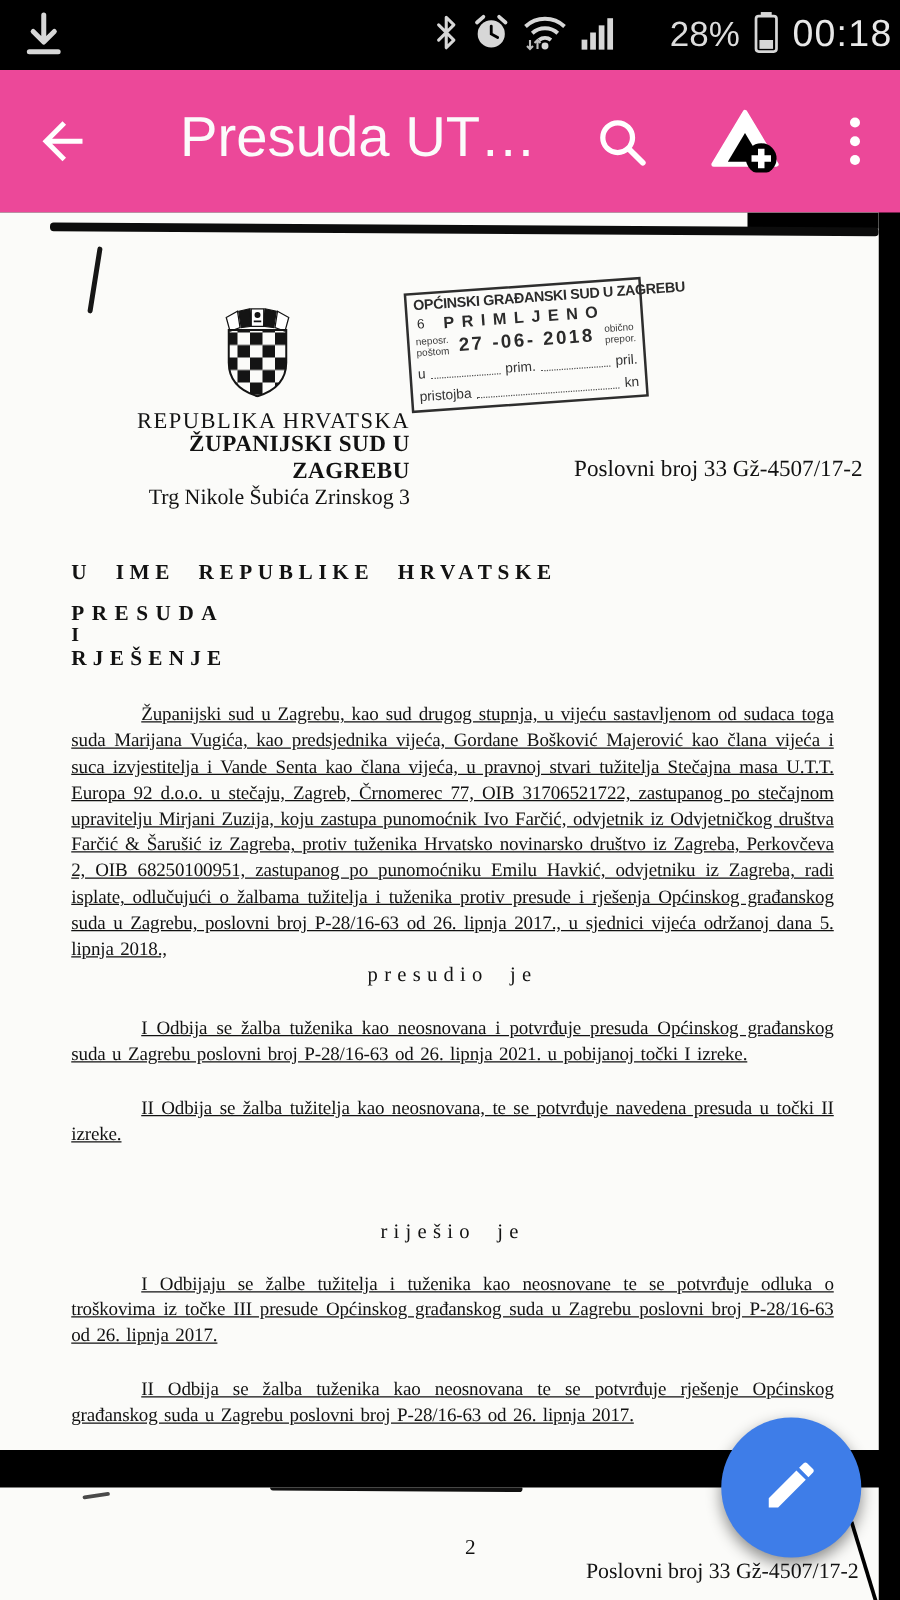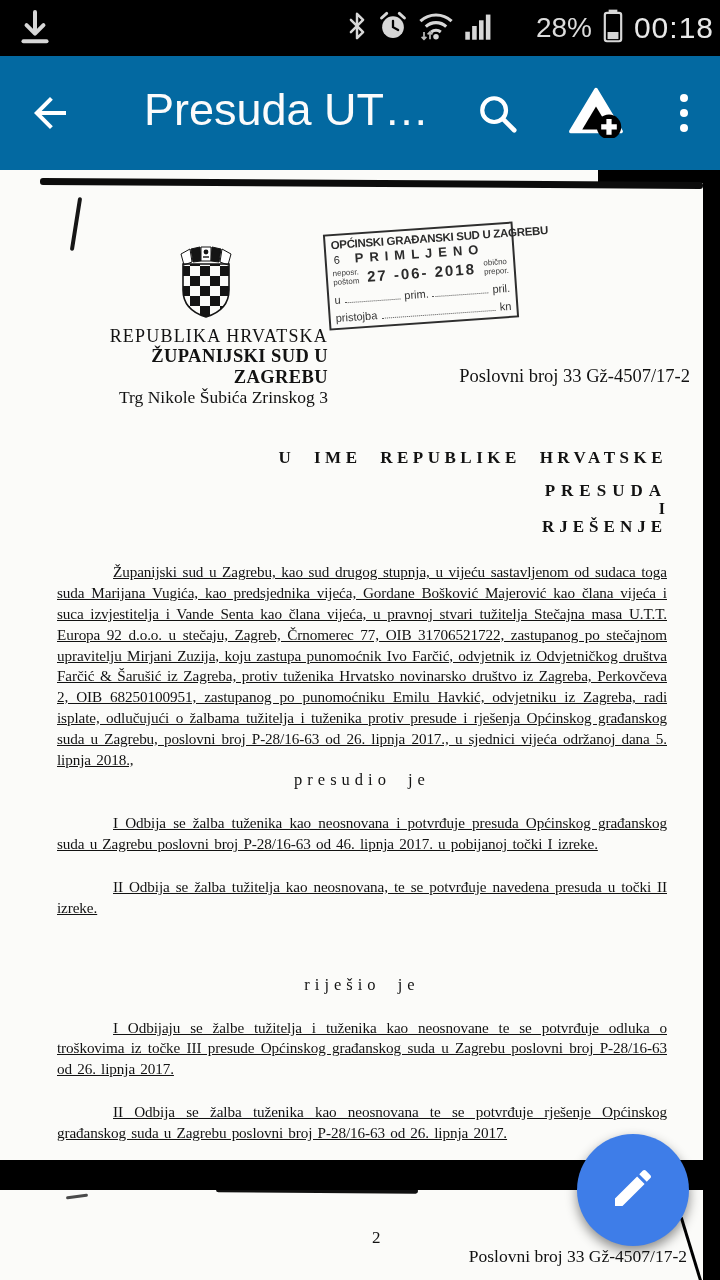--- a/index.html
+++ b/index.html
@@ -5,21 +5,21 @@
   html,body{margin:0;padding:0;background:#222;}
   .screen{position:relative;width:720px;height:1280px;background:#000;overflow:hidden;
           font-family:"Liberation Sans",sans-serif;}
   
   .status-bar{position:absolute;left:0;top:0;width:720px;height:56px;background:#000;}
   .sb-left{position:absolute;left:16px;top:9px;}
   .sb-right{position:absolute;right:6px;top:0;height:56px;display:flex;align-items:center;gap:9px;color:#dcdcdc;}
   .sb-text{font-size:28px;color:#dcdcdc;margin-left:32px;}
   .sb-time{font-size:30px;color:#e8e8e8;letter-spacing:1px;}
   
-  .app-bar{position:absolute;left:0;top:56px;width:720px;height:114px;background:#0369a1;}
+  .app-bar{position:absolute;left:0;top:56px;width:720px;height:114px;background:#ec4899;}
   .ab-back{position:absolute;left:26px;top:33px;width:48px;height:48px;}
   .ab-title{position:absolute;left:144px;top:28px;font-size:45px;color:#fbfbfb;white-space:nowrap;}
   .ab-search{position:absolute;left:474px;top:34px;width:46px;height:46px;}
   .ab-drive{position:absolute;left:568px;top:30px;width:56px;height:52px;}
   .ab-menu{position:absolute;left:668px;top:32px;width:32px;height:50px;display:flex;flex-direction:column;align-items:center;justify-content:center;gap:7px;}
   .dot{width:8px;height:8px;border-radius:50%;background:#fff;}
   
   .page{position:absolute;left:0;width:703px;background:#fbfbf9;color:#121212;
         font-family:"Liberation Serif",serif;overflow:hidden;}
   .page1{top:170px;height:990px;}
@@ -41,21 +41,21 @@
   .st-num{font-size:11px;margin-left:2px;}
   .st-received{flex:1;text-align:center;font-size:13px;font-weight:bold;letter-spacing:6px;margin-right:8px;}
   .st-row3{display:flex;align-items:center;margin-top:3px;}
   .st-note{font-size:8px;line-height:1.1;color:#3a3a3a;}
   .st-date{flex:1;text-align:center;font-size:15px;font-weight:bold;letter-spacing:2px;white-space:nowrap;}
   .st-row4,.st-row5{display:flex;align-items:flex-end;font-size:11px;margin-top:6px;color:#333;}
   .leader{flex:1;border-bottom:1.6px dotted #555;margin:0 4px 2px 4px;height:1px;}
   
   .case-number{position:absolute;right:13px;top:196px;font-size:18.5px;}
   .doc-col{position:absolute;left:57px;top:278px;width:610px;}
-  .h-center{text-align:right;}
+  .h-center{text-align:left;}
   .h-inname{font-size:17px;font-weight:600;letter-spacing:4.5px;word-spacing:10px;}
   .h-presuda{margin-top:13px;font-size:17px;font-weight:600;letter-spacing:6px;}
   .h-i{margin-top:0px;font-size:16px;font-weight:600;letter-spacing:2px;line-height:1.05;}
   .h-rjesenje{font-size:17px;font-weight:600;letter-spacing:5px;line-height:1.1;}
   .body-col{margin-top:26px;}
   .para{font-size:15.2px;line-height:20.8px;text-align:justify;text-indent:56px;
         letter-spacing:-.1px;word-spacing:1.5px;margin:0;text-decoration:underline;}
   .para+.para{margin-top:22px;}
   .sec-head{text-align:center;font-size:16.5px;letter-spacing:5px;word-spacing:8px;}
   .sec-head.big-gap{margin-top:56px;}
@@ -225,21 +225,21 @@
 
     <div class="doc-col">
       <div class="h-center h-inname">U IME REPUBLIKE HRVATSKE</div>
       <div class="h-center h-presuda">PRESUDA</div>
       <div class="h-center h-i">I</div>
       <div class="h-center h-rjesenje">RJEŠENJE</div>
 
       <div class="body-col">
         <p class="para">Županijski sud u Zagrebu, kao sud drugog stupnja, u vijeću sastavljenom od sudaca toga suda Marijana Vugića, kao predsjednika vijeća, Gordane Bošković Majerović kao člana vijeća i suca izvjestitelja i Vande Senta kao člana vijeća, u pravnoj stvari tužitelja Stečajna masa U.T.T. Europa 92 d.o.o. u stečaju, Zagreb, Črnomerec 77, OIB 31706521722, zastupanog po stečajnom upravitelju Mirjani Zuzija, koju zastupa punomoćnik Ivo Farčić, odvjetnik iz Odvjetničkog društva Farčić &amp; Šarušić iz Zagreba, protiv tuženika Hrvatsko novinarsko društvo iz Zagreba, Perkovčeva 2, OIB 68250100951, zastupanog po punomoćniku Emilu Havkić, odvjetniku iz Zagreba, radi isplate, odlučujući o žalbama tužitelja i tuženika protiv presude i rješenja Općinskog građanskog suda u Zagrebu, poslovni broj P-28/16-63 od 26. lipnja 2017., u sjednici vijeća održanoj dana 5. lipnja 2018.,</p>
         <div class="sec-head">presudio je</div>
-        <p class="para">I Odbija se žalba tuženika kao neosnovana i potvrđuje presuda Općinskog građanskog suda u Zagrebu poslovni broj P-28/16-63 od 46. lipnja 2017. u pobijanoj točki I izreke.</p>
+        <p class="para">I Odbija se žalba tuženika kao neosnovana i potvrđuje presuda Općinskog građanskog suda u Zagrebu poslovni broj P-28/16-63 od 26. lipnja 2021. u pobijanoj točki I izreke.</p>
         <p class="para">II Odbija se žalba tužitelja kao neosnovana, te se potvrđuje navedena presuda u točki II izreke.</p>
         <div class="sec-head big-gap">riješio je</div>
         <p class="para">I Odbijaju se žalbe tužitelja i tuženika kao neosnovane te se potvrđuje odluka o troškovima iz točke III presude Općinskog građanskog suda u Zagrebu poslovni broj P-28/16-63 od 26. lipnja 2017.</p>
         <p class="para">II Odbija se žalba tuženika kao neosnovana te se potvrđuje rješenje Općinskog građanskog suda u Zagrebu poslovni broj P-28/16-63 od 26. lipnja 2017.</p>
       </div>
     </div>
   </div>
 
   <div class="page page2">
     <div class="smudge"></div>

